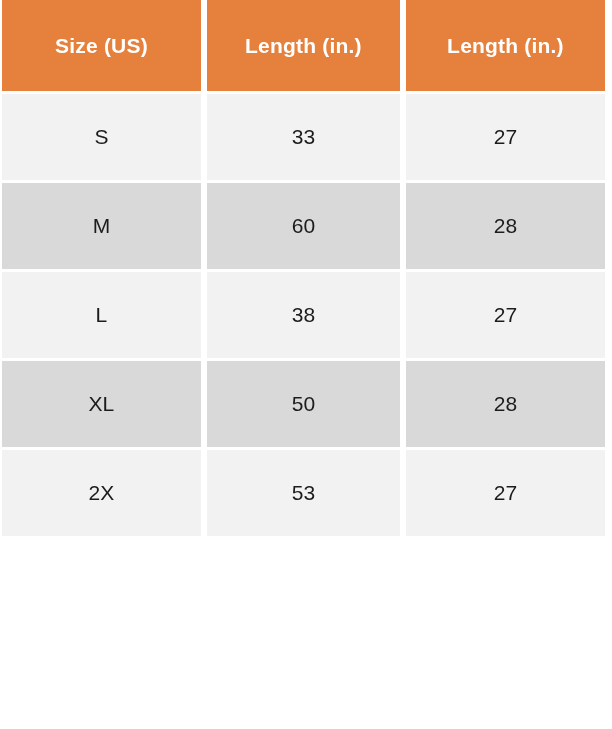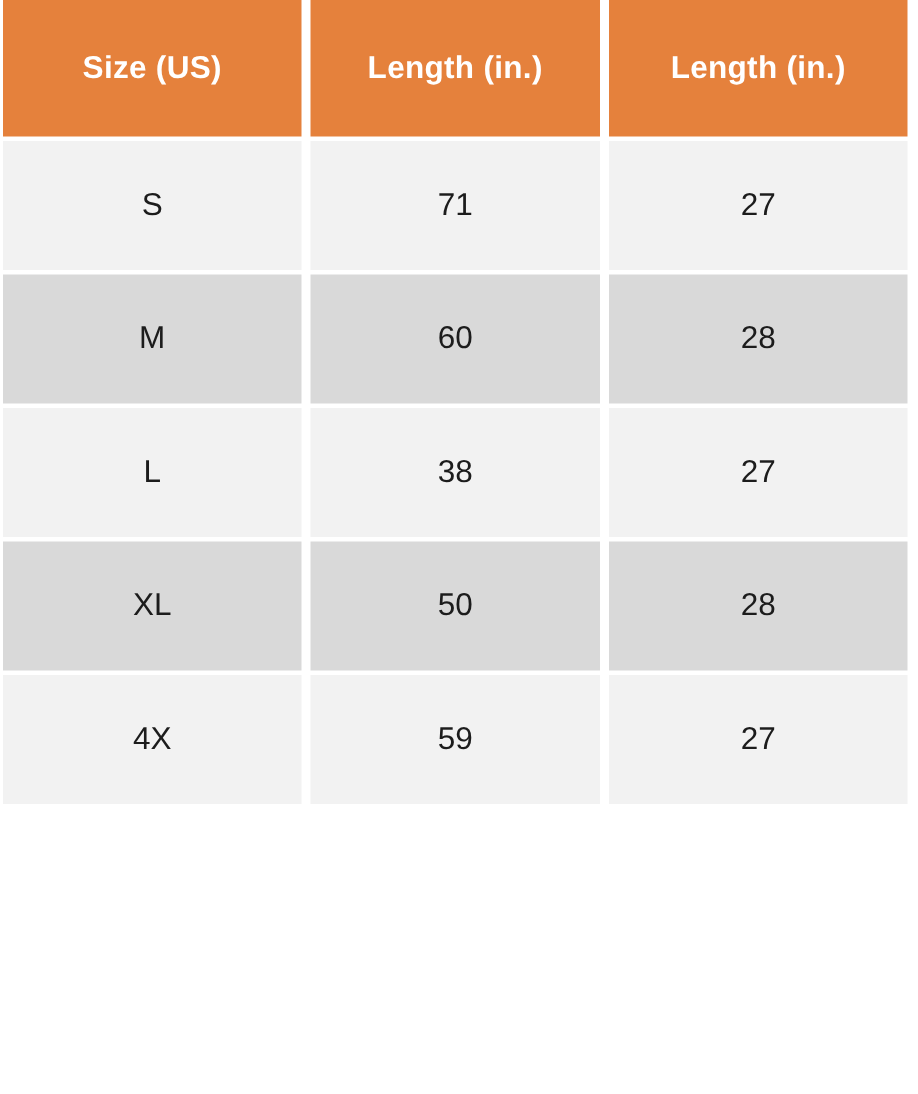--- a/index.html
+++ b/index.html
@@ -82,38 +82,38 @@
     <thead>
       <tr>
         <th>Size (US)</th>
         <th>Length (in.)</th>
         <th>Length (in.)</th>
       </tr>
     </thead>
     <tbody>
       <tr class="row-odd">
         <td>S</td>
-        <td>71</td>
+        <td>33</td>
         <td>27</td>
       </tr>
       <tr class="row-even">
         <td>M</td>
         <td>60</td>
         <td>28</td>
       </tr>
       <tr class="row-odd">
         <td>L</td>
         <td>38</td>
         <td>27</td>
       </tr>
       <tr class="row-even">
         <td>XL</td>
         <td>50</td>
         <td>28</td>
       </tr>
       <tr class="row-odd">
-        <td>4X</td>
-        <td>59</td>
+        <td>2X</td>
+        <td>53</td>
         <td>27</td>
       </tr>
     </tbody>
   </table>
 </div>
 
 </body></html>

